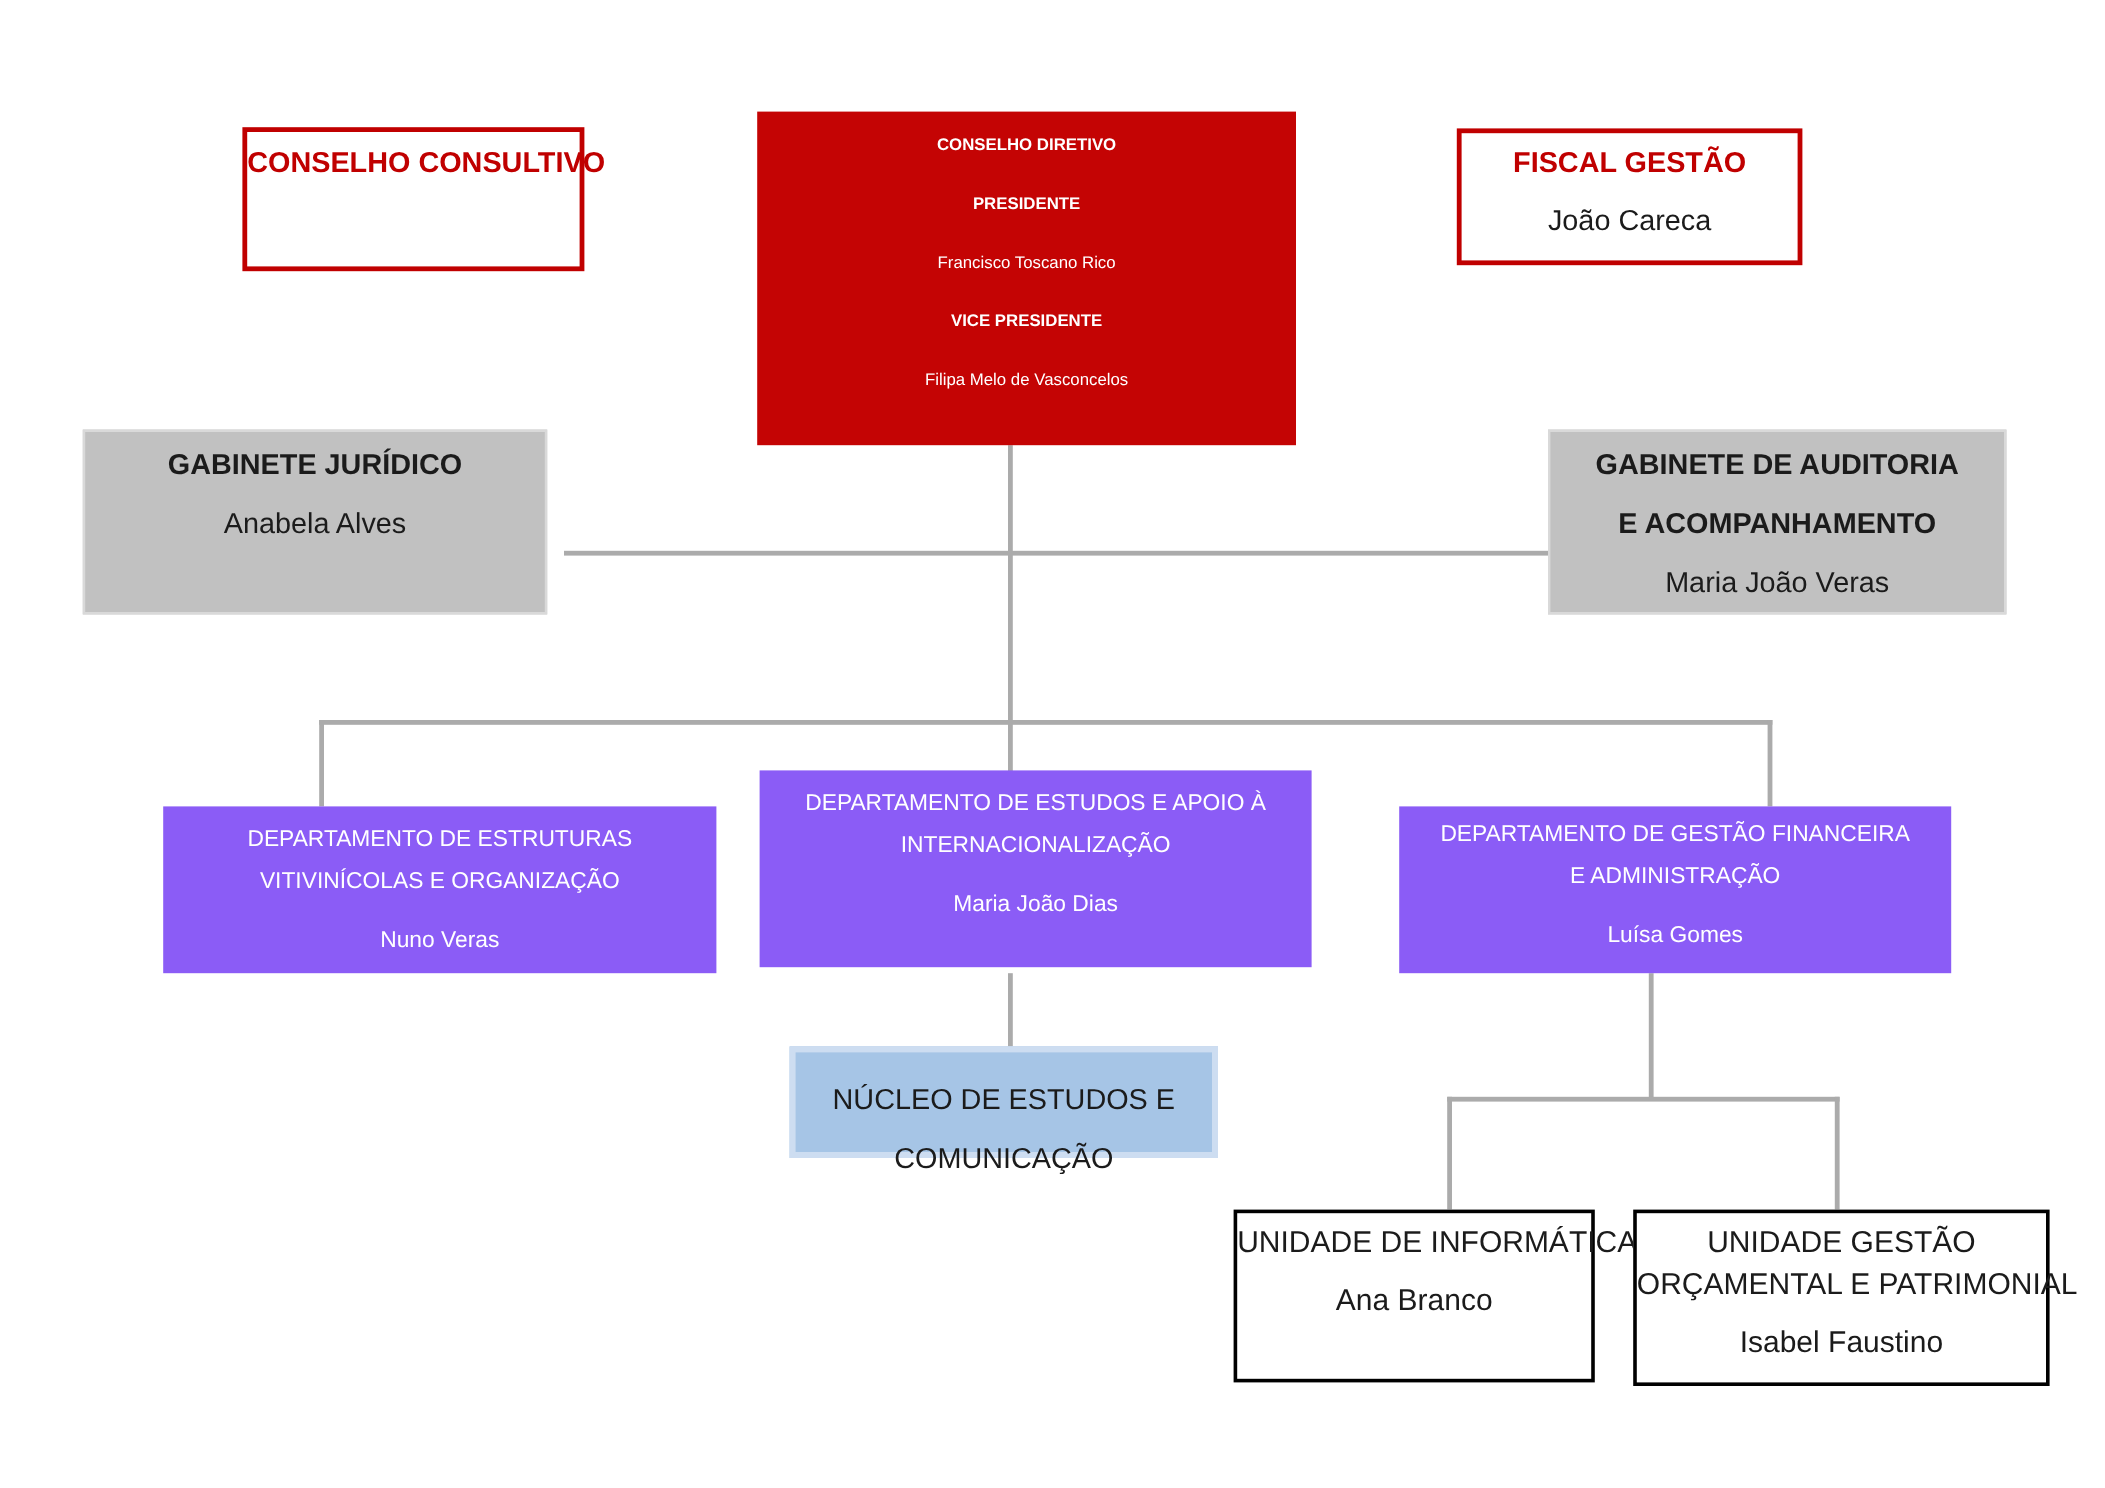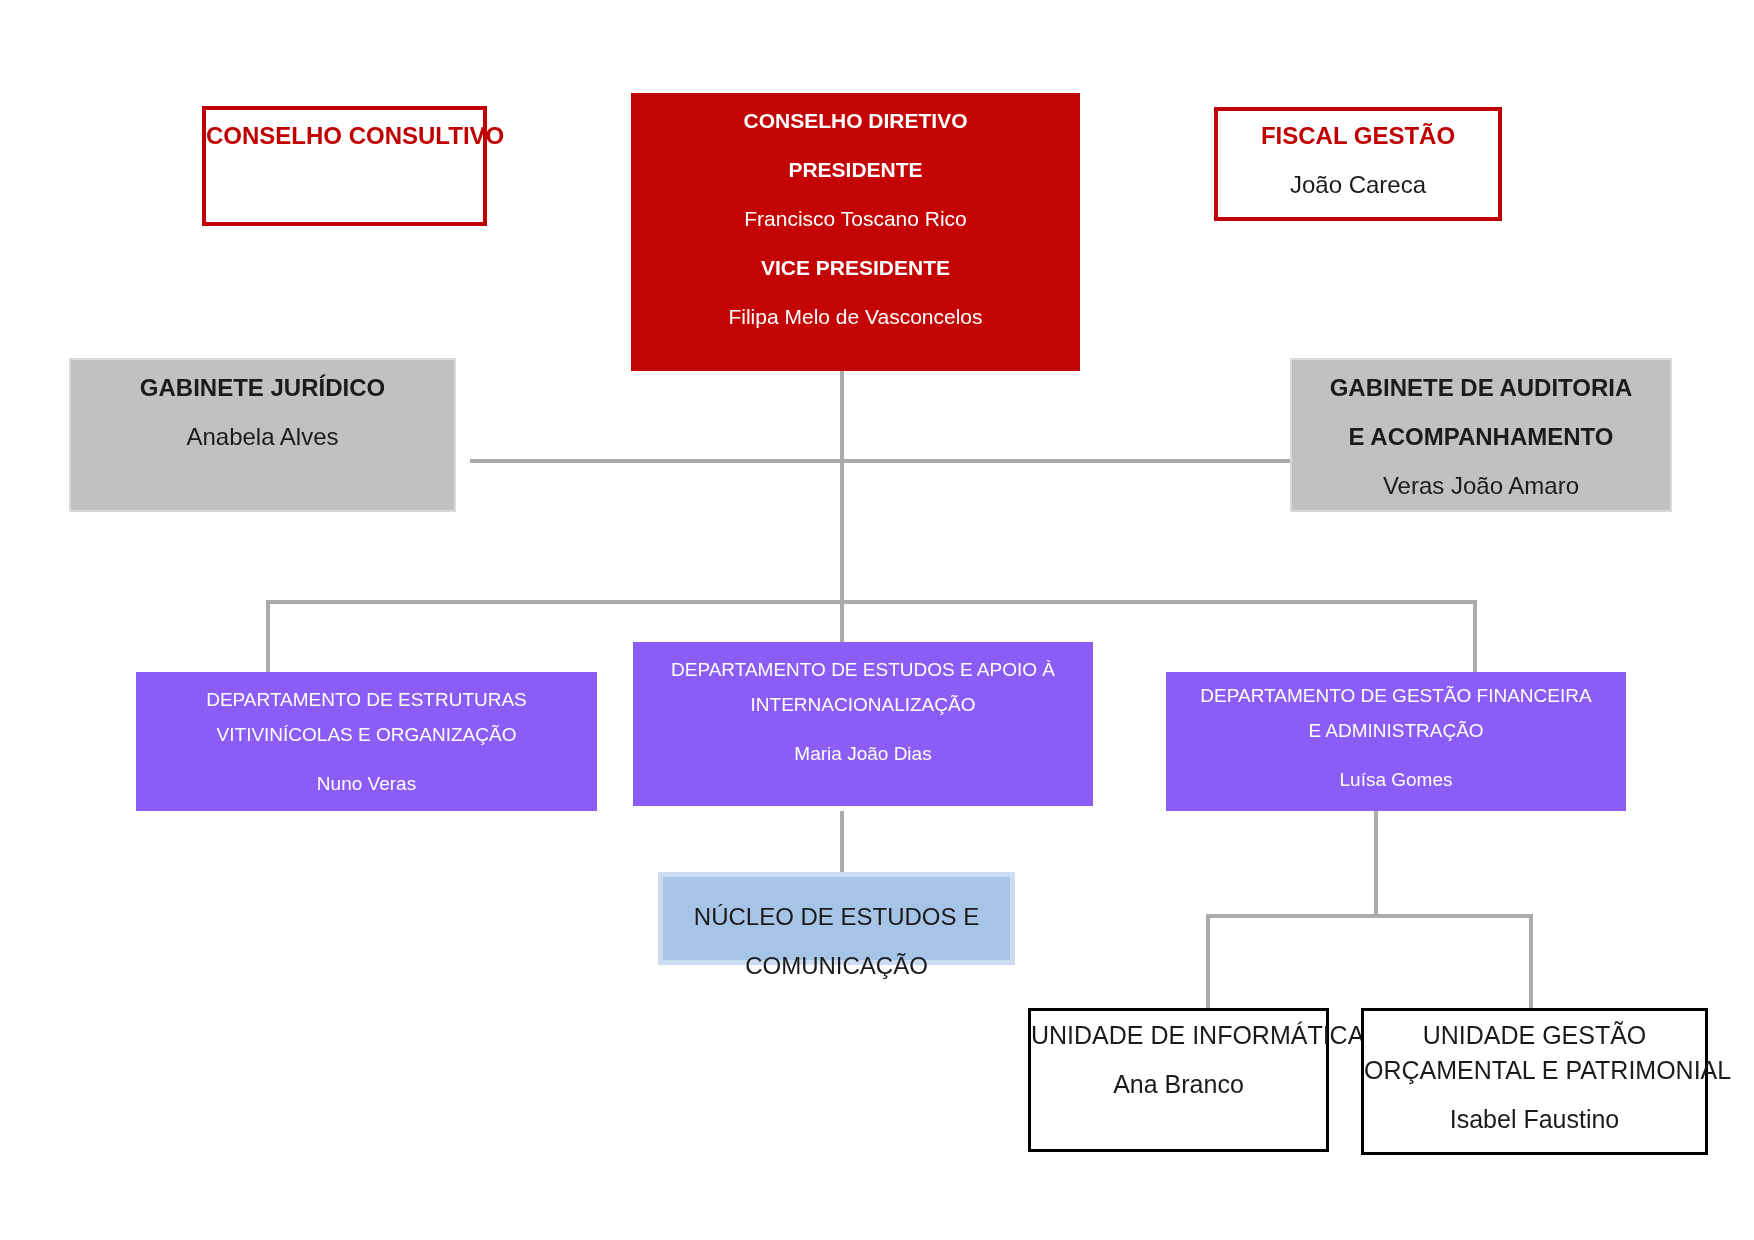--- a/index.html
+++ b/index.html
@@ -21,21 +21,21 @@
   .blue-fill{background:#8b5cf6;}
   .lightblue-fill{background:#a6c5e6;border:5px solid #cdddf1;}
   .black-outline{background:#ffffff;border:3px solid #000000;}
 
   
   .conn{position:absolute;background:#ababab;}
 
   
   #box-consultivo{left:202px;top:106px;width:285px;height:120px;padding-top:8px;}
   #box-diretivo{left:631px;top:93px;width:449px;height:278px;padding-top:10px;}
-  #box-diretivo .ln{font-size:21px;}
+  #box-diretivo .ln{font-size:14px;}
   #box-fiscal{left:1214px;top:107px;width:288px;height:114px;padding-top:7px;}
   #box-juridico{left:69px;top:358px;width:387px;height:154px;padding-top:10px;}
   #box-auditoria{left:1290px;top:358px;width:382px;height:154px;padding-top:10px;}
   #box-dept-estruturas{left:136px;top:672px;width:461px;height:139px;padding-top:10px;}
   #box-dept-estudos{left:633px;top:642px;width:460px;height:164px;padding-top:10px;}
   #box-dept-gestao{left:1166px;top:672px;width:460px;height:139px;padding-top:6px;}
   .blue-fill .ln{font-size:19px;}
   #box-nucleo{left:658px;top:872px;width:357px;height:93px;padding-top:22px;}
   #box-unidade-informatica{left:1028px;top:1008px;width:301px;height:144px;padding-top:7px;}
   #box-unidade-gestao{left:1361px;top:1008px;width:347px;height:147px;padding-top:7px;}
@@ -75,21 +75,21 @@
   </div>
 
   <div class="box gray-fill" id="box-juridico">
     <div class="ln b">GABINETE JURÍDICO</div>
     <div class="ln gap">Anabela Alves</div>
   </div>
 
   <div class="box gray-fill" id="box-auditoria">
     <div class="ln b">GABINETE DE AUDITORIA</div>
     <div class="ln b gap">E ACOMPANHAMENTO</div>
-    <div class="ln gap">Veras João Amaro</div>
+    <div class="ln gap">Maria João Veras</div>
   </div>
 
   <div class="box blue-fill" id="box-dept-estruturas">
     <div class="ln white-text">DEPARTAMENTO DE ESTRUTURAS</div>
     <div class="ln white-text">VITIVINÍCOLAS E ORGANIZAÇÃO</div>
     <div class="ln white-text gap">Nuno Veras</div>
   </div>
 
   <div class="box blue-fill" id="box-dept-estudos">
     <div class="ln white-text">DEPARTAMENTO DE ESTUDOS E APOIO À</div>

